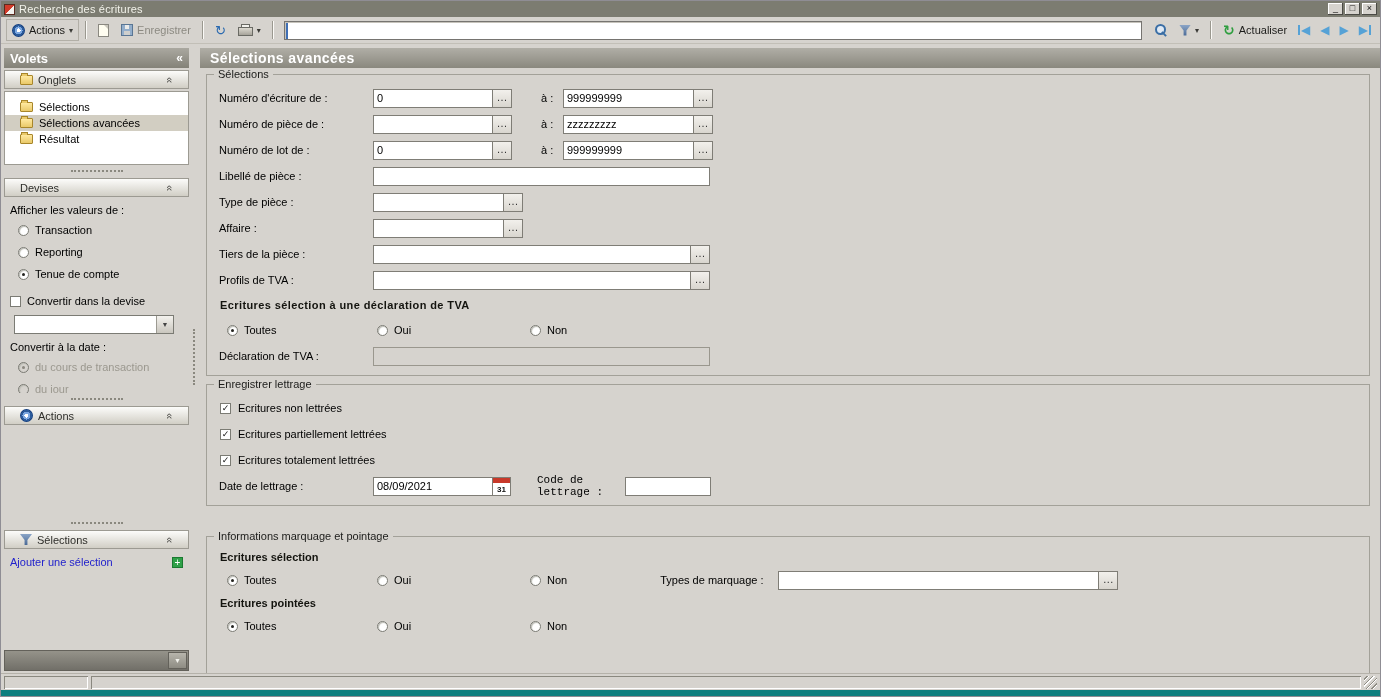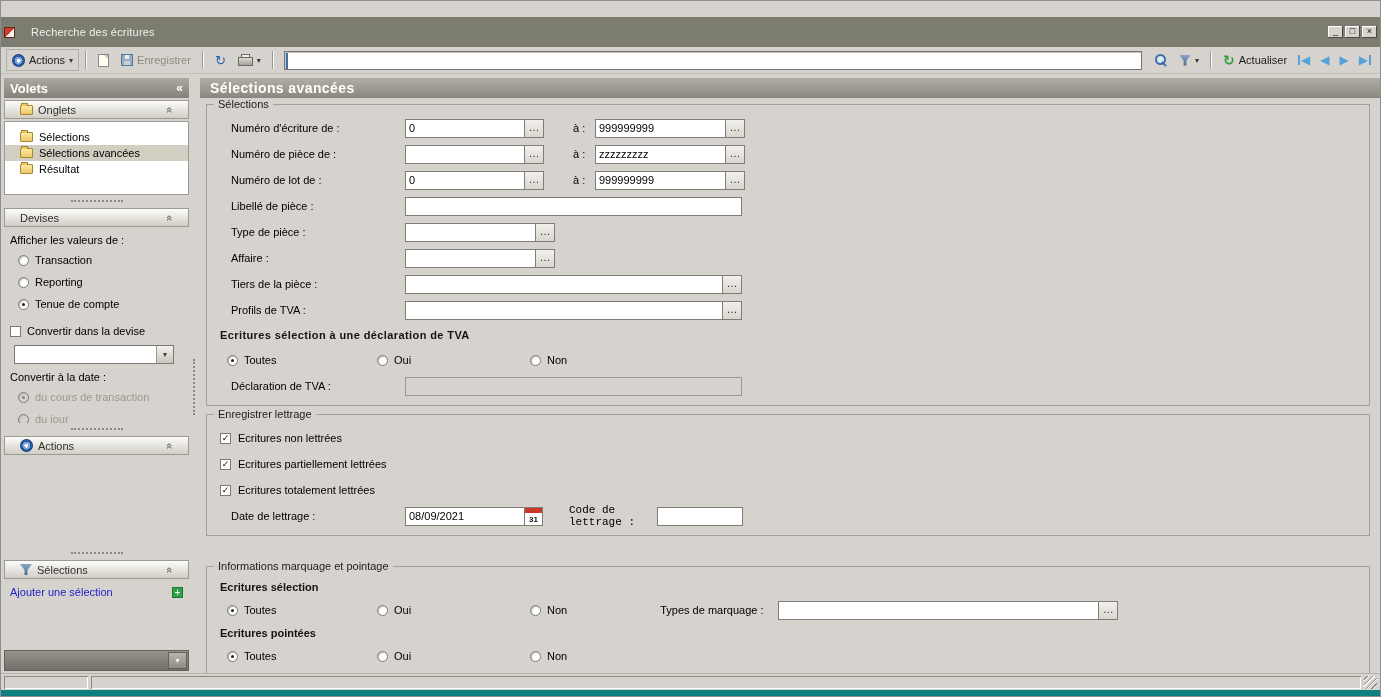--- a/index.html
+++ b/index.html
@@ -1,21 +1,21 @@
 <!DOCTYPE html>
 <html><head>
 <meta charset="utf-8">
 <style>
   *{box-sizing:border-box;margin:0;padding:0;font-family:"Liberation Sans","DejaVu Sans",sans-serif;}
   html,body{width:1381px;height:697px;overflow:hidden;}
   body{background:#d6d3ce;font-size:11px;color:#000;}
   .window{position:absolute;inset:0;display:flex;flex-direction:column;background:#d6d3ce;border:1px solid #8f8d94;}
 
   
-  .titlebar{height:16px;background:#7c7c71;display:flex;align-items:center;gap:16px;padding:15px 3px;flex:none;margin-top:16px;}
+  .titlebar{height:16px;background:#7c7c71;display:flex;align-items:center;gap:4px;padding:8px 3px;flex:none;}
   .app-ico{width:11px;height:11px;background:linear-gradient(135deg,#d23b2a 0 55%,#f2f2ee 55%);border:1px solid #5a2a20;flex:none;}
   .title-text{color:#f2f2ea;font-size:11px;letter-spacing:.2px;}
   .win-controls{margin-left:auto;display:flex;gap:2px;}
   .win-btn{width:15px;height:12px;background:#d6d3ce;box-shadow:inset -1px -1px 0 #4a4a45,inset 1px 1px 0 #fff;font-size:9px;line-height:11px;text-align:center;color:#111;cursor:default;}
 
   
   .toolbar{height:27px;display:flex;align-items:center;gap:2px;padding:0 5px;border-bottom:1px solid #c2bfb7;flex:none;}
   .tb-btn{display:flex;align-items:center;gap:4px;height:22px;padding:0 5px;background:transparent;border:none;font-size:11px;color:#1c1c1a;}
   .tb-btn.framed{border:1px solid #b2afa7;}
   .tb-btn.disabled{color:#8c8a82;}
@@ -79,21 +79,21 @@
   .sb-bottom-btn{margin-left:auto;width:19px;height:17px;margin-right:1px;background:linear-gradient(#b7b5ac,#8e8c83);border:1px solid #63615a;color:#f2f2ec;text-align:center;font-size:7px;line-height:15px;}
 
   
   .main-hdr{height:20px;background:linear-gradient(#b0aea6,#8a887e);color:#fff;font-weight:bold;font-size:14px;display:flex;align-items:center;padding:0 10px;letter-spacing:.4px;flex:none;}
   .main-content{flex:1;overflow:hidden;padding:0 8px 0 4px;}
   .group{position:relative;border:1px solid #a3a199;padding:10px 0 6px 0;margin:6px 2px 0 2px;}
   .group>.glabel{position:absolute;top:-7px;left:7px;background:#d6d3ce;padding:0 4px;color:#1c1c1a;}
   .g2{margin-top:8px;}
   .g3{margin-top:30px;min-height:160px;}
   .fr{display:flex;align-items:center;height:26px;padding-left:12px;}
-  .lbl{width:174px;flex:none;margin-left:12px;}
+  .lbl{width:154px;flex:none;}
   .tin{height:19px;background:#fff;border:1px solid #7f7d76;font-size:11px;padding:0 3px;}
   .tin.dis{background:#d6d3ce;color:#6a6a64;border-color:#9a978e;}
   .w120{width:120px;}.w131{width:131px;}.w318{width:318px;}.w337{width:337px;}.w86{width:86px;}.w321{width:321px;}
   .browse{width:19px;height:19px;flex:none;border:1px solid #7f7d76;border-left:none;background:linear-gradient(#f2f0ec,#d9d6cf);text-align:center;line-height:15px;font-size:11px;color:#333;}
   .alab{width:22px;margin-left:29px;flex:none;}
   .assoc{height:24px;display:flex;align-items:center;padding-left:13px;font-weight:bold;letter-spacing:.4px;color:#14140f;}
   .rrow{display:flex;align-items:center;height:26px;padding-left:20px;}
   .ritem{display:flex;align-items:center;gap:6px;}
   .ri1{width:150px;}.ri2{width:153px;}
   .cbrow{display:flex;align-items:center;height:26px;padding-left:13px;gap:7px;}

